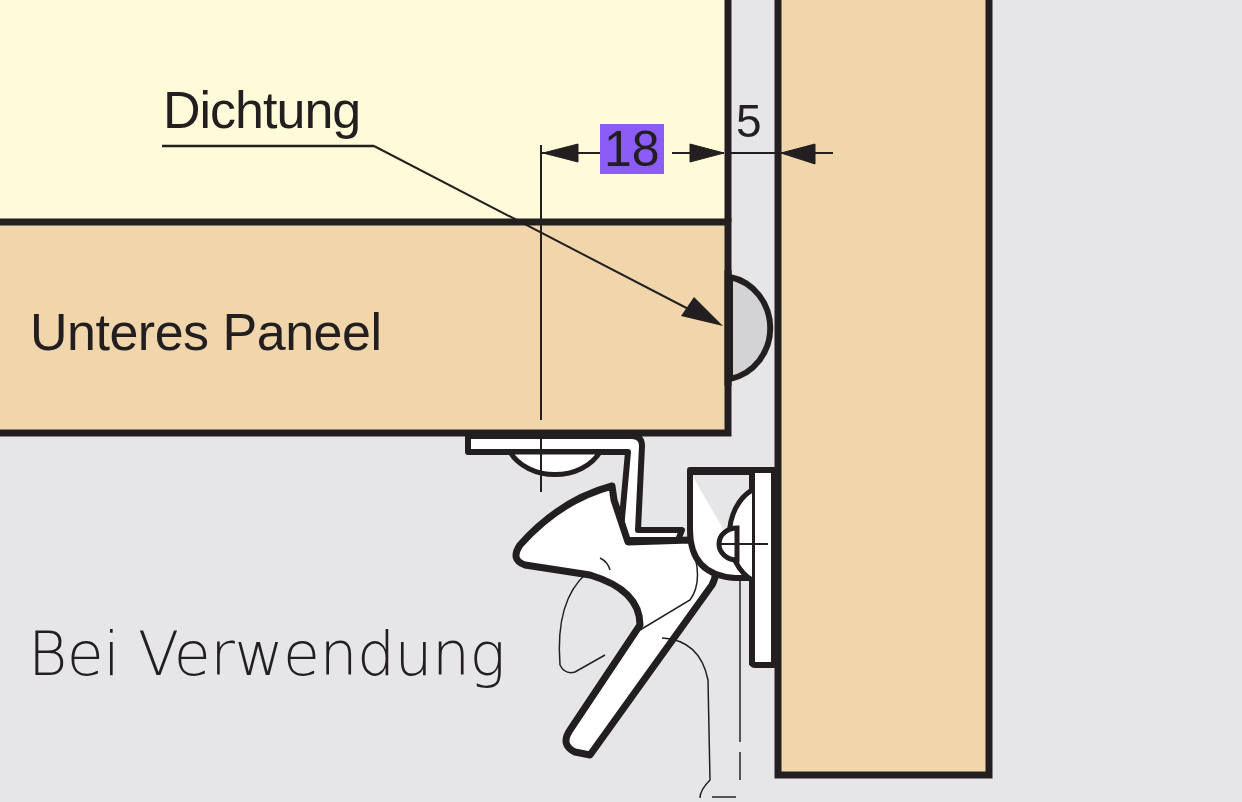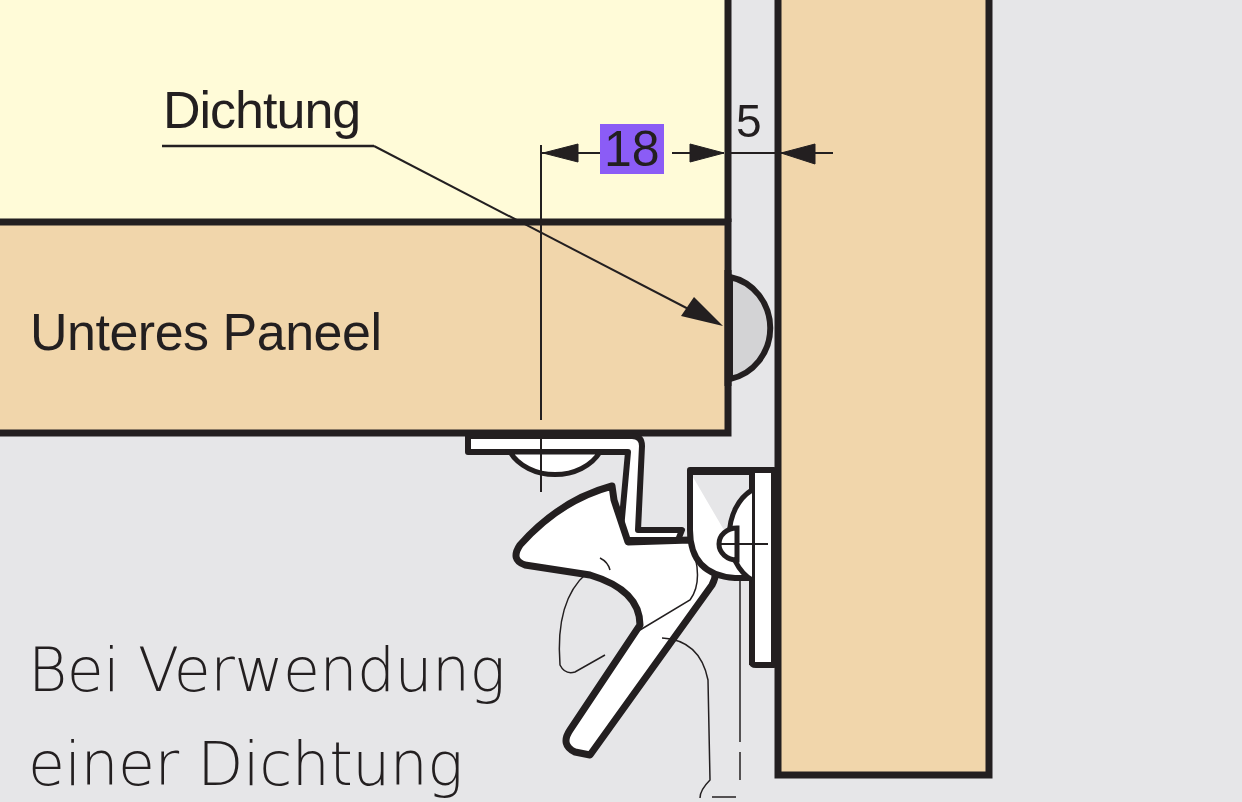--- a/index.html
+++ b/index.html
@@ -1,21 +1,21 @@
 <!DOCTYPE html>
 <html><head>
 <meta charset="utf-8">
 <style>
   html, body { margin: 0; padding: 0; }
   body { width: 1242px; height: 802px; overflow: hidden; background: #e6e6e8; }
   #stage { position: relative; width: 1123px; height: 802px; }
   svg { position: absolute; left: 0; top: 0; }
   .lbl { position: absolute; color: #231f20; white-space: nowrap; line-height: 1; }
   .sans { font-family: "Liberation Sans", sans-serif; }
-  .dv { font-family: "DejaVu Sans", sans-serif; margin-top: 16px; }
+  .dv { font-family: "DejaVu Sans", sans-serif; }
   #dichtung-label { left: 163px; top: 84px; font-size: 52px; letter-spacing: -1px; }
   #panel-label { left: 16px; top: 306px; font-size: 52px; letter-spacing: -0.5px; margin-left: 14px; }
   #door-label { left: 840px; top: 311px; font-size: 52px; }
   #dim18 { left: 600px; top: 124px; font-size: 50px; background: #8b5cf6; padding: 0 4px; }
   #dim5 { left: 736px; top: 98px; font-size: 46px; }
   #note1 { left: 28px; top: 624px; font-size: 60px; font-weight: 300; letter-spacing: -0.5px; }
   #note2 { left: 28px; top: 718px; font-size: 60px; font-weight: 300; letter-spacing: -0.5px; }
 </style>
 </head>
 <body>
@@ -91,14 +91,13 @@
       <line x1="374" y1="146" x2="700" y2="315" stroke="#231f20" stroke-width="2"></line>
       <polygon points="723,326 681,316 694,297" fill="#231f20"></polygon>
     </g>
   </svg>
 
   <div id="dichtung-label" class="lbl sans">Dichtung</div>
   <div id="panel-label" class="lbl sans">Unteres Paneel</div>
   <div id="dim18" class="lbl sans">18</div>
   <div id="dim5" class="lbl sans">5</div>
   <div id="note1" class="lbl dv">Bei Verwendung</div>
-  <div id="note2" class="lbl dv">einer Dichtung</div>
 </div>
 
 </body></html>

